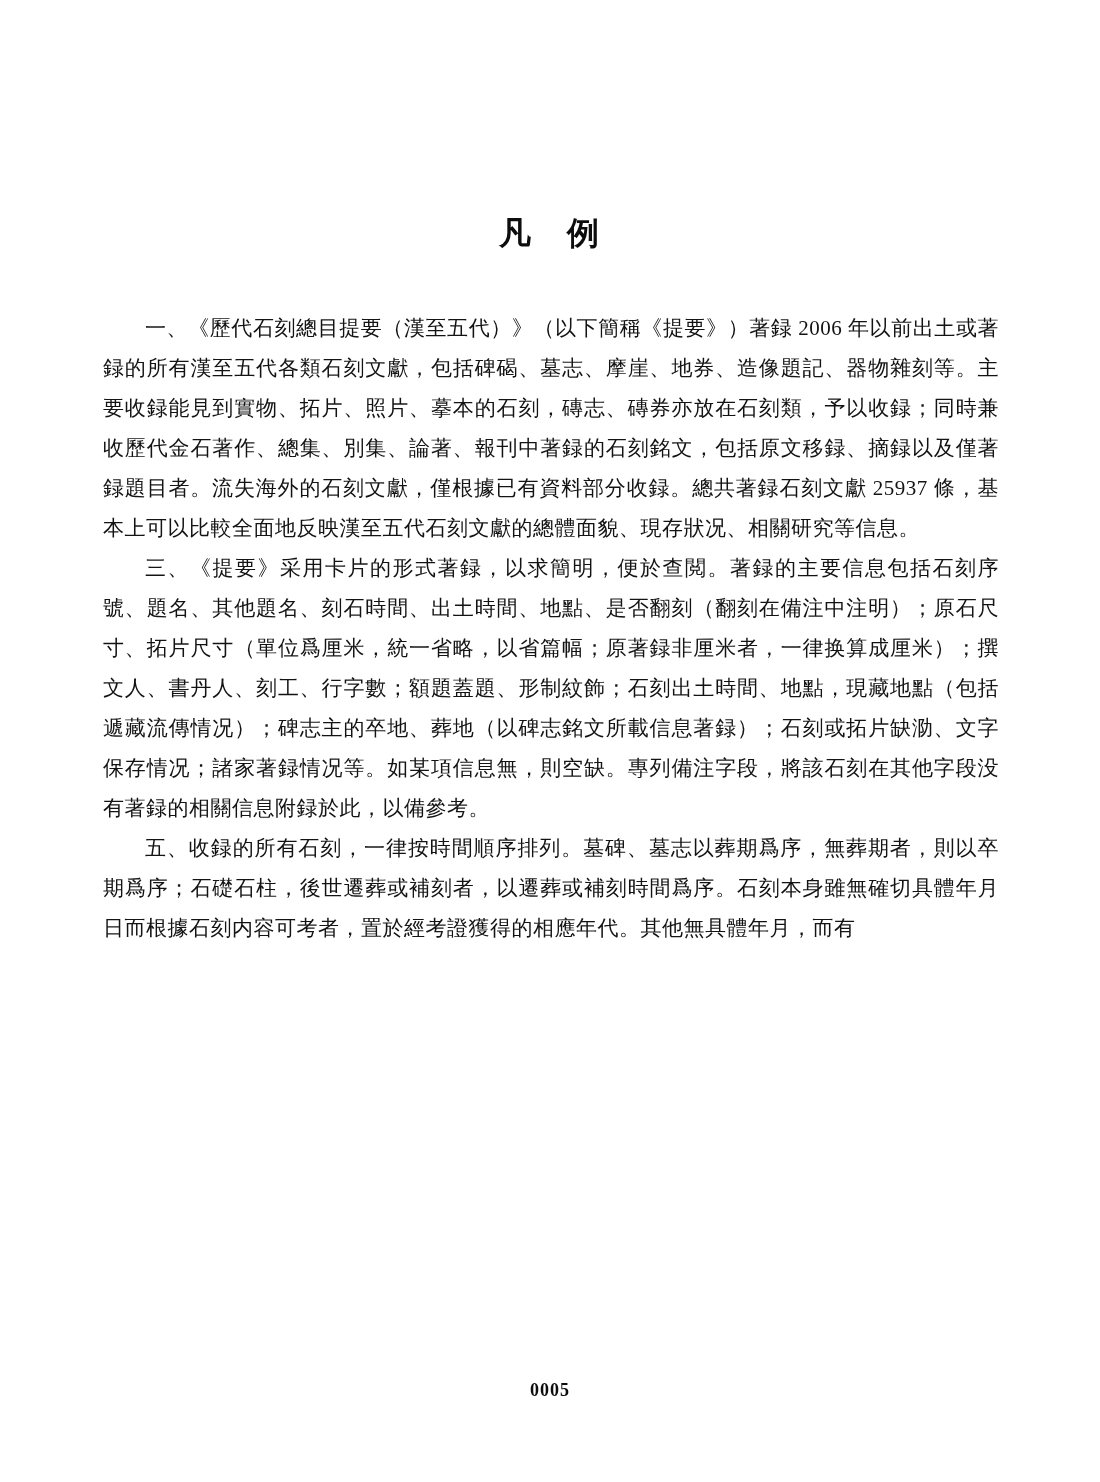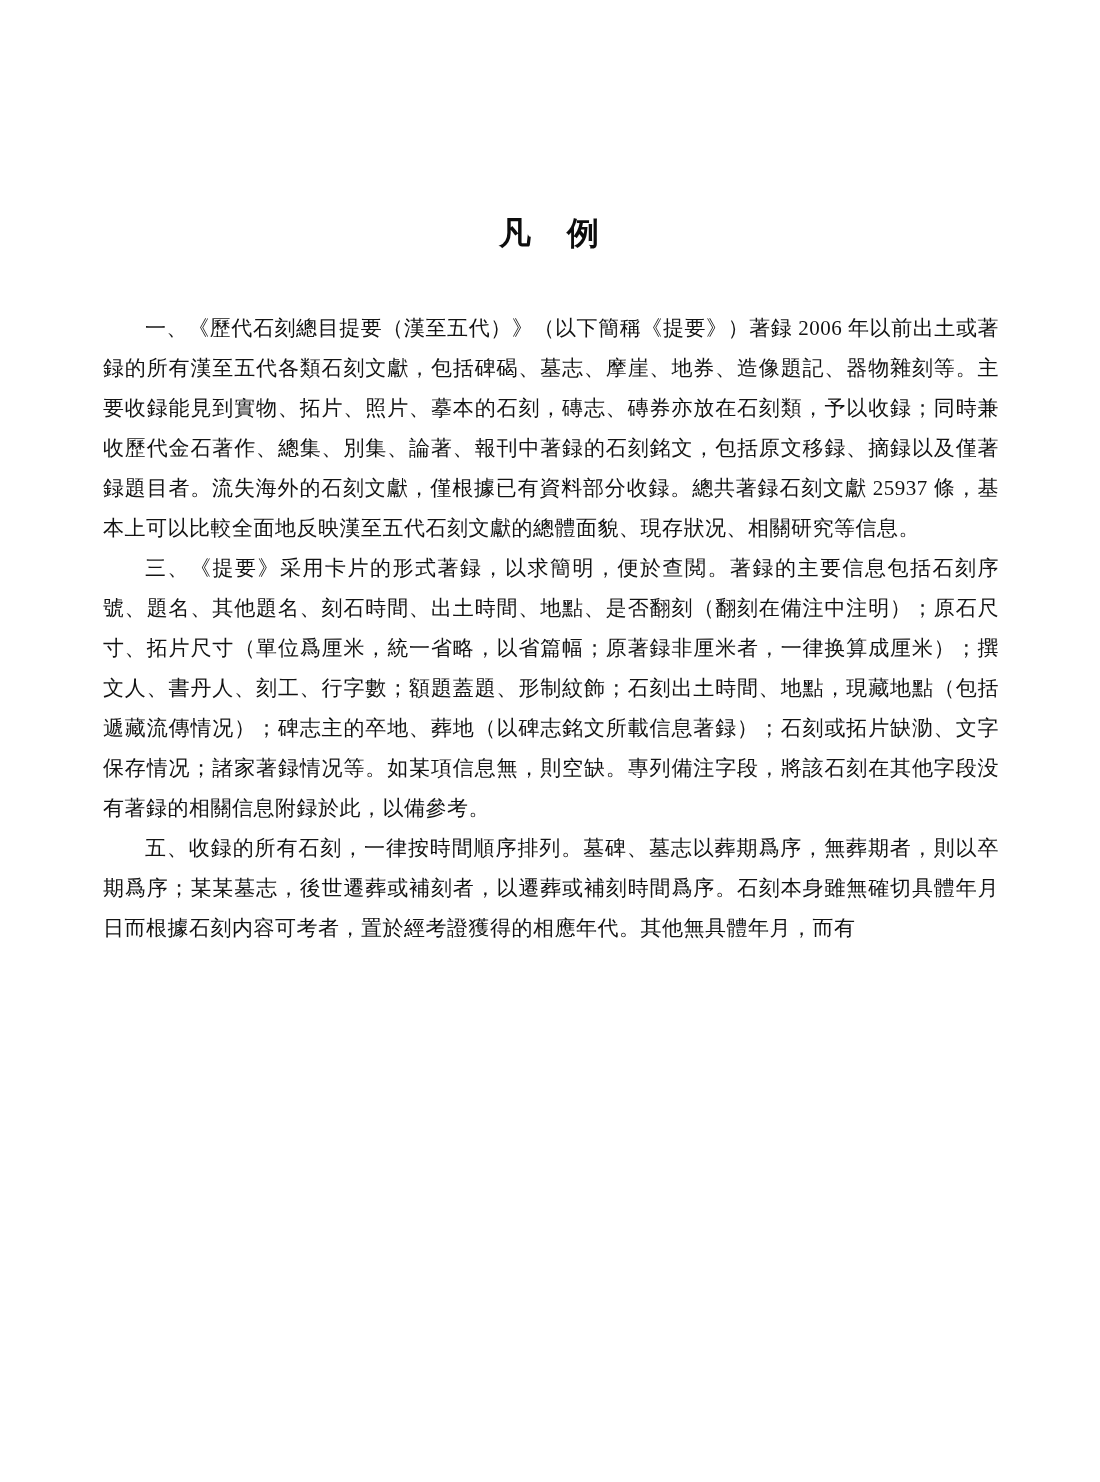--- a/index.html
+++ b/index.html
@@ -60,17 +60,18 @@
 </head>
 <body>
 
 <div class="page">
 
   <h1 class="page-title">凡　例</h1>
 
   <div class="content">
     <p>一、《歷代石刻總目提要（漢至五代）》（以下簡稱《提要》）著録 2006 年以前出土或著録的所有漢至五代各類石刻文獻，包括碑碣、墓志、摩崖、地券、造像題記、器物雜刻等。主要收録能見到實物、拓片、照片、摹本的石刻，磚志、磚券亦放在石刻類，予以收録；同時兼收歷代金石著作、總集、別集、論著、報刊中著録的石刻銘文，包括原文移録、摘録以及僅著録題目者。流失海外的石刻文獻，僅根據已有資料部分收録。總共著録石刻文獻 25937 條，基本上可以比較全面地反映漢至五代石刻文獻的總體面貌、現存狀况、相關研究等信息。</p>
     <p>三、《提要》采用卡片的形式著録，以求簡明，便於查閲。著録的主要信息包括石刻序號、題名、其他題名、刻石時間、出土時間、地點、是否翻刻（翻刻在備注中注明）；原石尺寸、拓片尺寸（單位爲厘米，統一省略，以省篇幅；原著録非厘米者，一律换算成厘米）；撰文人、書丹人、刻工、行字數；額題蓋題、形制紋飾；石刻出土時間、地點，現藏地點（包括遞藏流傳情况）；碑志主的卒地、葬地（以碑志銘文所載信息著録）；石刻或拓片缺泐、文字保存情况；諸家著録情况等。如某項信息無，則空缺。專列備注字段，將該石刻在其他字段没有著録的相關信息附録於此，以備參考。</p>
-    <p>五、收録的所有石刻，一律按時間順序排列。墓碑、墓志以葬期爲序，無葬期者，則以卒期爲序；某某墓志，後世遷葬或補刻者，以遷葬或補刻時間爲序。石刻本身雖無確切具體年月日而根據石刻内容可考者，置於經考證獲得的相應年代。其他無具體年月，而有</p>
+    <p>五、收録的所有石刻，一律按時間順序排列。墓碑、墓志以葬期爲序，無葬期者，則以卒期爲序；石礎石柱，後世遷葬或補刻者，以遷葬或補刻時間爲序。石刻本身雖無確切具體年月日而根據石刻内容可考者，置於經考證獲得的相應年代。其他無具體年月，而有</p>
   </div>
 
+  <div class="page-number">0005</div>
 
 </div>
 
 </body></html>

